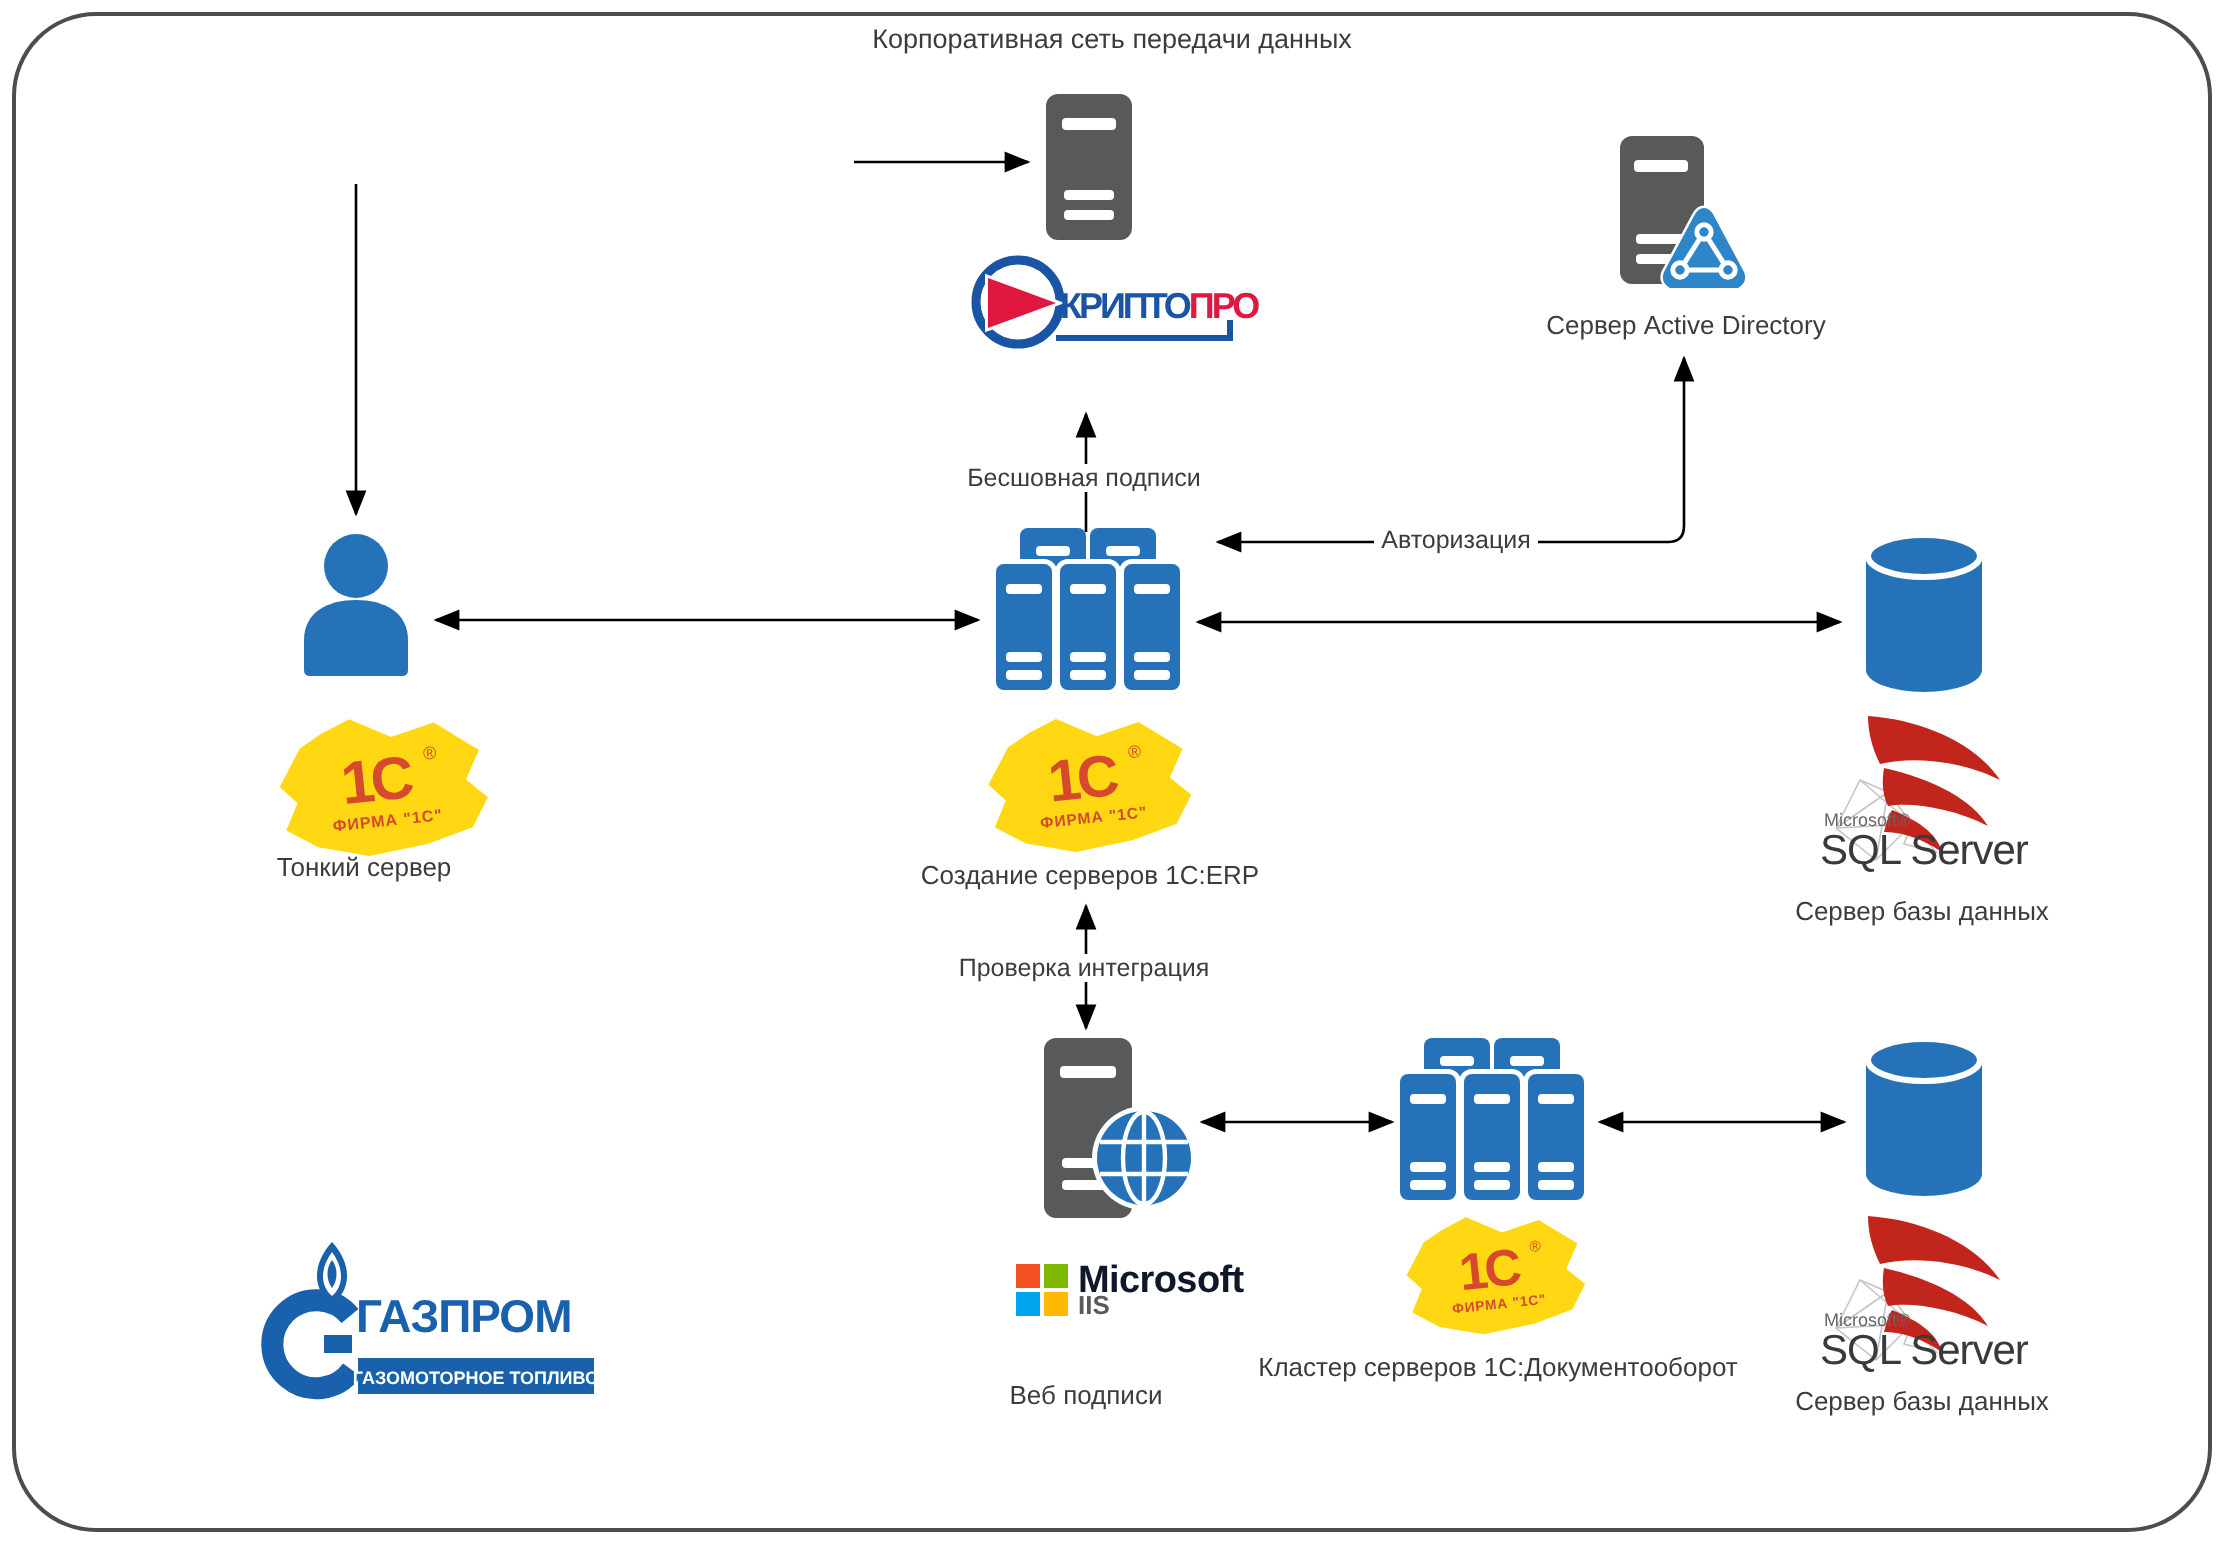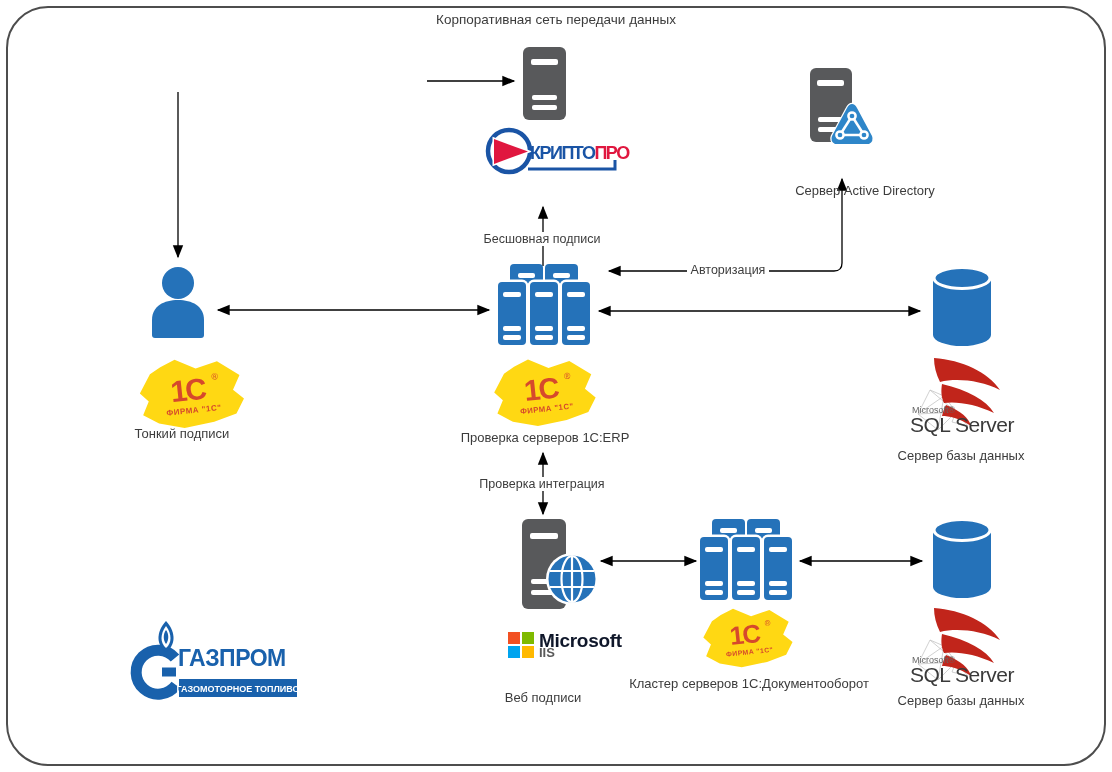--- a/index.html
+++ b/index.html
@@ -84,35 +84,35 @@
       <line x1="24" y1="15" x2="12" y2="34"></line>
       <line x1="24" y1="15" x2="36" y2="34"></line>
       <line x1="12" y1="34" x2="36" y2="34"></line>
     </g>
     <g fill="#2e86c9" stroke="#fff" stroke-width="2.5">
       <circle cx="24" cy="15" r="3.6"></circle>
       <circle cx="12" cy="34" r="3.6"></circle>
       <circle cx="36" cy="34" r="3.6"></circle>
     </g>
   </svg>
-  <div class="lbl" style="left:760px;top:155px;width:210px;margin-top:28px;">Сервер Active Directory</div>
+  <div class="lbl" style="left:738px;top:155px;width:210px;">Сервер Active Directory</div>
 
   <svg class="abs" style="left:146px;top:266px;" width="64" height="74" viewBox="0 0 64 74">
     <circle cx="32" cy="17" r="16" fill="#2572b9"></circle>
     <path d="M9,72 Q6,72 6,69 L6,54 C6,40 18,34 32,34 C46,34 58,40 58,54 L58,69 Q58,72 55,72 Z" fill="#2572b9"></path>
   </svg>
   <svg class="abs" style="left:136px;top:352px;" width="112" height="78" viewBox="0 0 112 78">
     <g transform="rotate(-6 56 40)">
       <path d="M16,18 L4,36 L12,45 L5,58 L20,68 L45,75 L75,72 L98,66 L107,52 L97,42 L105,28 L84,12 L62,17 L42,6 L27,12 Z" fill="#ffd813"></path>
       <text x="52" y="48" text-anchor="middle" font-size="30" font-weight="700" letter-spacing="-2" fill="#d6492c">1С</text>
       <text x="77" y="30" font-size="9" fill="#d6492c">®</text>
       <text x="56" y="61" text-anchor="middle" font-size="8" font-weight="700" letter-spacing="0.5" fill="#d6492c">ФИРМА "1С"</text>
     </g>
   </svg>
-  <div class="lbl" style="left:97px;top:426px;width:170px;">Тонкий подписи</div>
+  <div class="lbl" style="left:97px;top:426px;width:170px;">Тонкий сервер</div>
 
   <div class="cluster" style="left:498px;top:264px;width:92px;height:81px;">
     <div class="ct" style="left:12px;top:0;width:33px;height:34px;">
         <div class="bar" style="left:8px;top:9px;width:17px;height:5px;"></div>
       </div>
     <div class="ct" style="left:47px;top:0;width:33px;height:34px;">
         <div class="bar" style="left:8px;top:9px;width:17px;height:5px;"></div>
       </div>
     <div class="ct front" style="left:0;top:18px;width:28px;height:63px;">
       <div class="bar" style="left:5px;top:10px;width:18px;height:5px;"></div>
@@ -131,21 +131,21 @@
     </div>
   </div>
   <svg class="abs" style="left:489px;top:352px;" width="112" height="76" viewBox="0 0 112 78">
     <g transform="rotate(-6 56 40)">
       <path d="M16,18 L4,36 L12,45 L5,58 L20,68 L45,75 L75,72 L98,66 L107,52 L97,42 L105,28 L84,12 L62,17 L42,6 L27,12 Z" fill="#ffd813"></path>
       <text x="52" y="48" text-anchor="middle" font-size="30" font-weight="700" letter-spacing="-2" fill="#d6492c">1С</text>
       <text x="77" y="30" font-size="9" fill="#d6492c">®</text>
       <text x="56" y="61" text-anchor="middle" font-size="8" font-weight="700" letter-spacing="0.5" fill="#d6492c">ФИРМА "1С"</text>
     </g>
   </svg>
-  <div class="lbl" style="left:445px;top:430px;width:200px;">Проверка серверов 1С:ERP</div>
+  <div class="lbl" style="left:445px;top:430px;width:200px;">Создание серверов 1С:ERP</div>
 
   <svg class="abs" style="left:931px;top:265px;" width="62" height="84" viewBox="0 0 62 84">
     <path d="M2,13 V70 A29,11 0 0 0 60,70 V13 A29,11 0 0 1 2,13 Z" fill="#2572b9"></path>
     <ellipse cx="31" cy="13" rx="28" ry="10.5" fill="#2572b9" stroke="#fff" stroke-width="3"></ellipse>
   </svg>
   <svg class="abs" style="left:906px;top:356px;" width="112" height="82" viewBox="0 0 112 82">
     <g stroke="#c4c4c4" stroke-width="0.8" fill="none">
       <path d="M24,34 L12,58 L32,74 L50,56 L38,40 Z M12,58 L38,40 M32,74 L38,40 M24,34 L50,56 M12,58 L50,56"></path>
       <path d="M50,56 L62,70 L46,66 Z"></path>
     </g>

